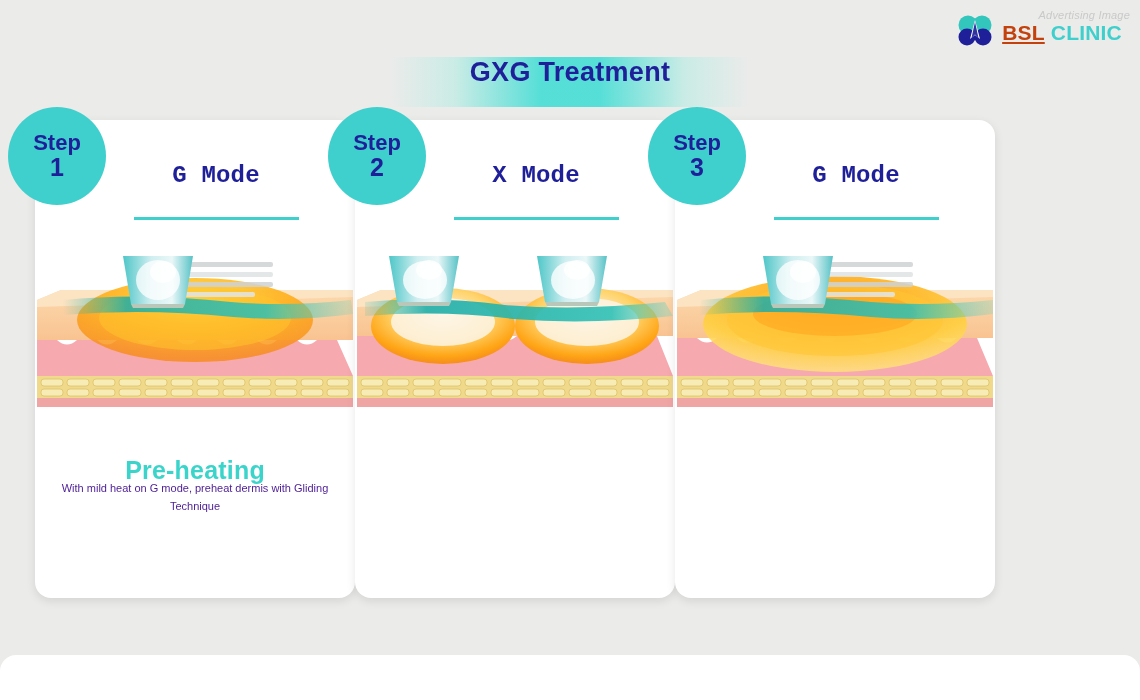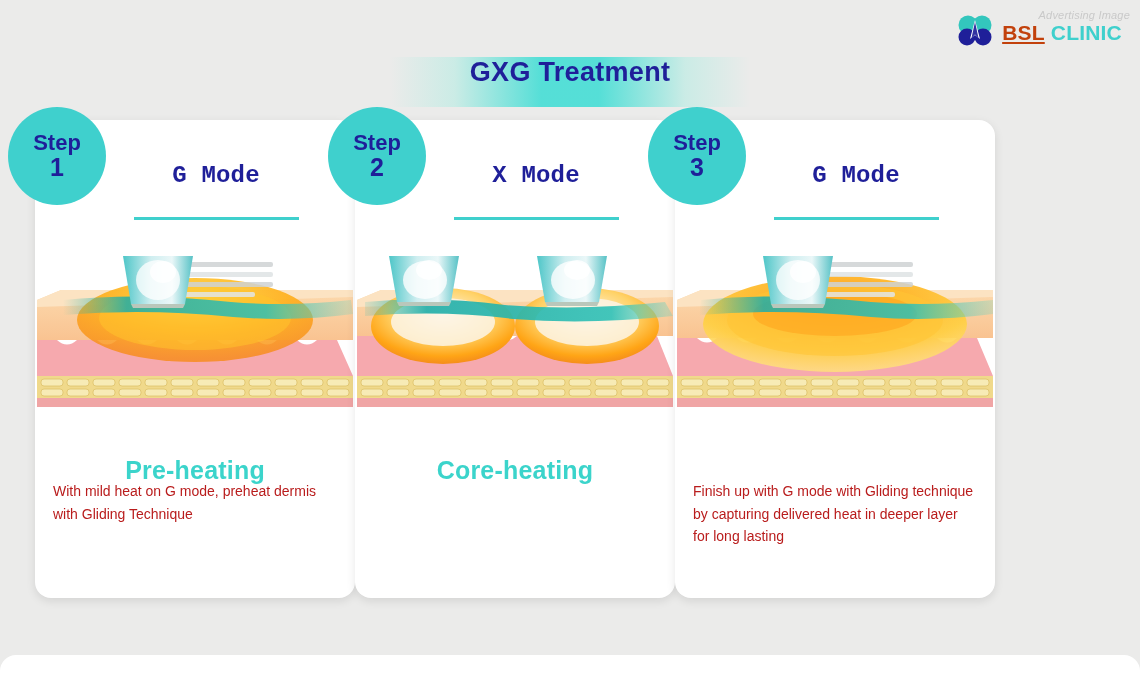--- a/index.html
+++ b/index.html
@@ -84,21 +84,21 @@
   .illus svg { display: block; width: 320px; height: 168px; }
 
   
   .result {
     position: absolute; left: 0; right: 0; top: 316px;
     text-align: center; font-size: 25px; font-weight: bold;
     color: #3bd4cb; letter-spacing: .2px; margin-top: 20px;
   }
   .desc {
     position: absolute; left: 18px; right: 18px; top: 360px;
-    text-align: left; font-size: 14px; color: #b91c1c;
+    text-align: center; font-size: 11px; color: #4c1d95;
     line-height: 1.62;
   }
 
   
   .bottom-panel {
     position: absolute; left: 0; bottom: 0; width: 1140px; height: 45px;
     background: #ffffff; border-radius: 16px 16px 0 0;
   }
   .ad-note {
     position: absolute; right: 10px; top: 9px;
@@ -312,21 +312,20 @@
             <ellipse cx="74" cy="22" rx="13" ry="10" fill="#ffffff" opacity=".82"></ellipse>
 
             <path d="M182 8 L252 8 L244 54 L190 54 Z" fill="url(#dev2)"></path>
             <path d="M190 54 L244 54 L242 58 L192 58 Z" fill="#b9c7bb"></path>
             <ellipse cx="218" cy="32" rx="22" ry="19" fill="#ffffff" opacity=".78"></ellipse>
             <ellipse cx="222" cy="22" rx="13" ry="10" fill="#ffffff" opacity=".82"></ellipse>
           </g>
         </svg>
       </div>
 
-      <div class="result">Core-heating</div>
     </div>
 
     <div class="card">
       <div class="step-badge">
         <span class="step-word">Step</span>
         <span class="step-num">3</span>
       </div>
       <div class="mode-title">G Mode</div>
       <div class="divider"></div>
 
@@ -407,21 +406,20 @@
 
             <path d="M88 8 L158 8 L150 56 L96 56 Z" fill="url(#dev3)"></path>
             <path d="M96 56 L150 56 L148 60 L98 60 Z" fill="#b9c7bb"></path>
             <ellipse cx="123" cy="32" rx="22" ry="20" fill="#ffffff" opacity=".75"></ellipse>
             <ellipse cx="128" cy="24" rx="13" ry="11" fill="#ffffff" opacity=".8"></ellipse>
             <path d="M70 34 q8 -8 14 -2 q-6 6 -14 2" fill="#ffffff" opacity=".55"></path>
           </g>
         </svg>
       </div>
 
-      <div class="desc">Finish up with G mode with Gliding technique by capturing delivered heat in deeper layer for long lasting</div>
     </div>
 
   </div>
 
   <div class="bottom-panel"></div>
   <div class="ad-note">Advertising Image</div>
 
 </div>
 
 </body></html>

